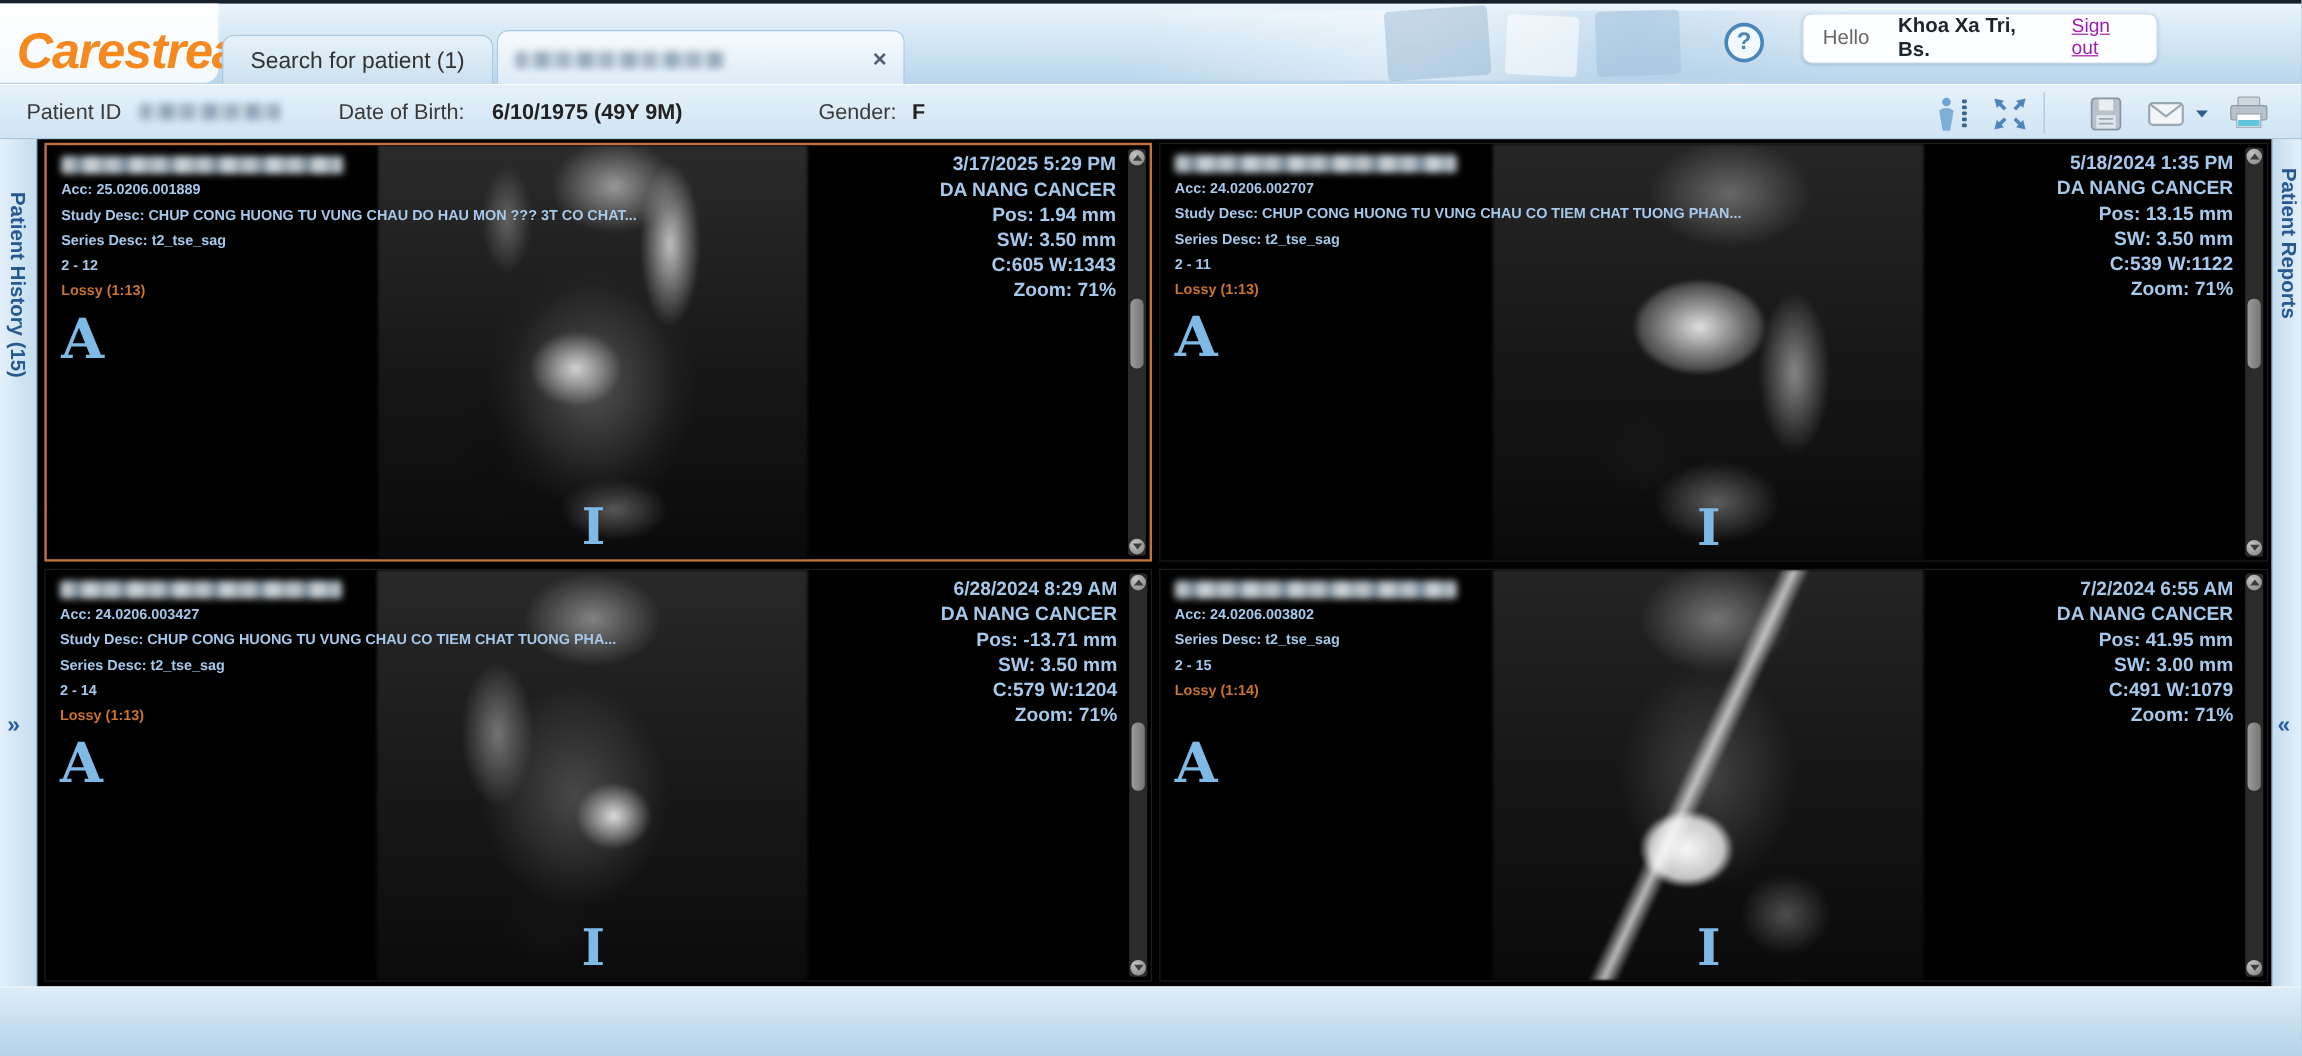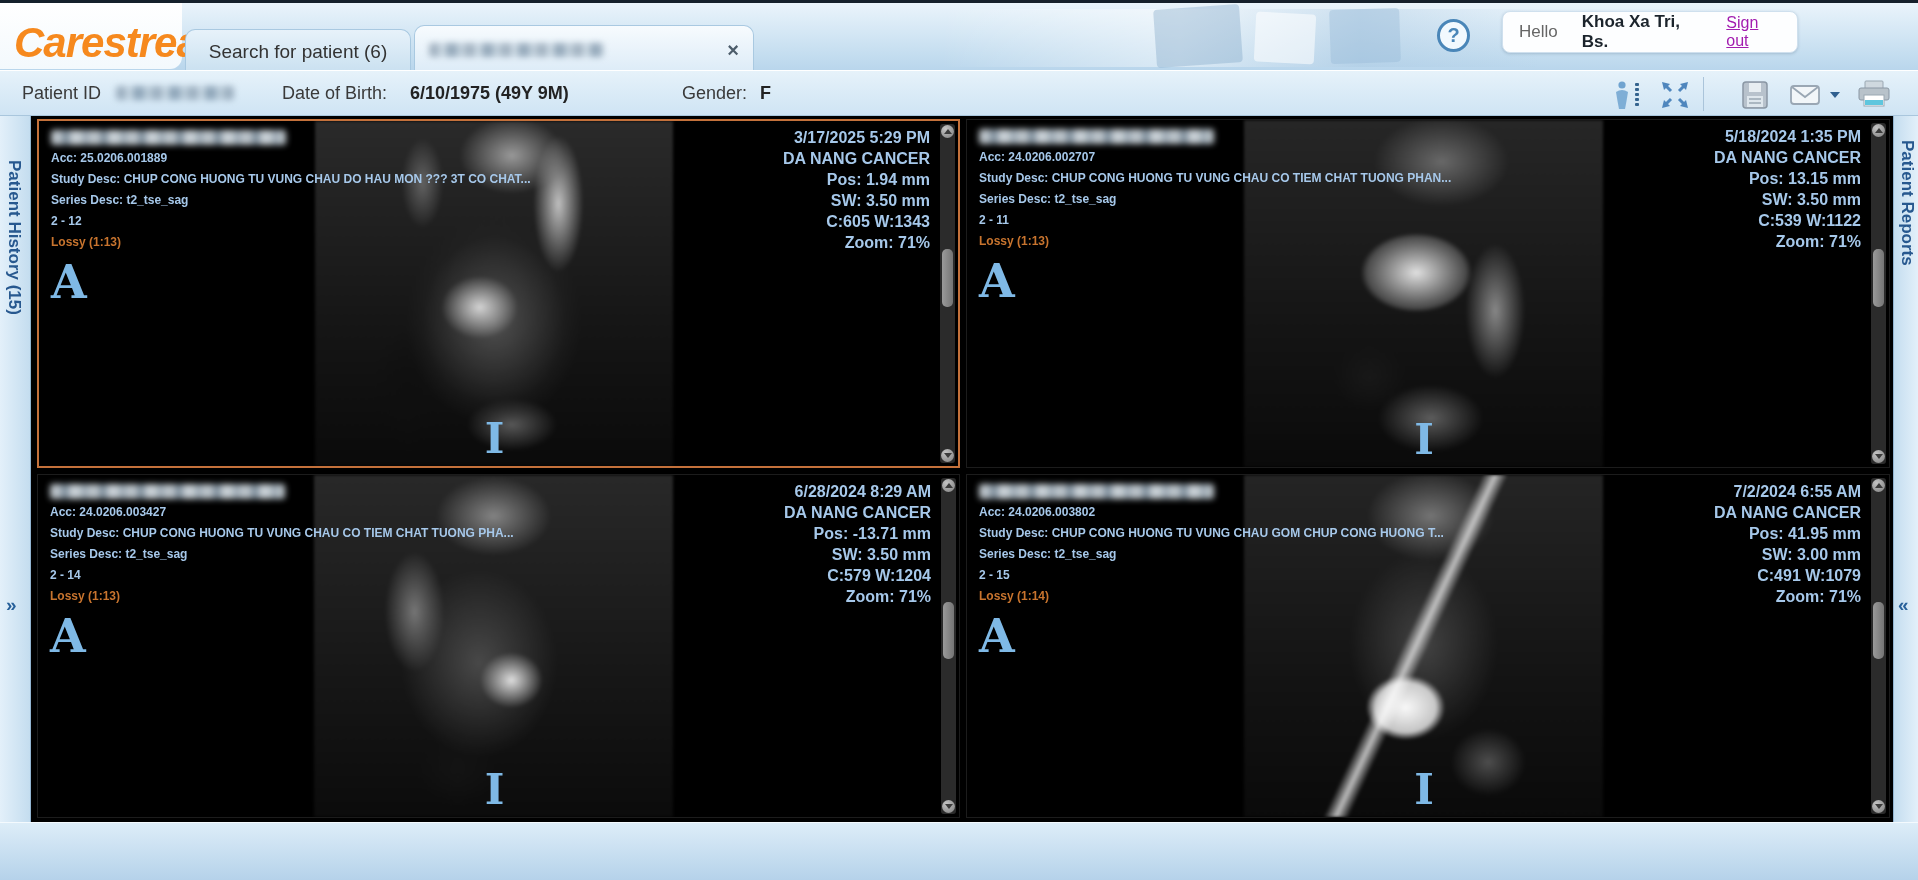--- a/index.html
+++ b/index.html
@@ -123,21 +123,21 @@
     <div class="deco" style="left:940px;top:6px;width:600px;height:58px;background:linear-gradient(90deg,rgba(255,255,255,0),rgba(255,255,255,.45) 40%,rgba(170,200,225,.4) 70%,rgba(255,255,255,0));"></div>
     <div class="deco" style="left:1155px;top:4px;width:86px;height:58px;background:rgba(120,160,195,.35);transform:rotate(-4deg);"></div>
     <div class="deco" style="left:1255px;top:10px;width:60px;height:50px;background:rgba(255,255,255,.55);transform:rotate(3deg);"></div>
     <div class="deco" style="left:1330px;top:6px;width:70px;height:54px;background:rgba(150,185,215,.4);transform:rotate(-2deg);"></div>
 
     <div class="logo-panel">
       <div class="logo">Carestream</div>
     </div>
 
     <div class="tab tab1">
-      <span>Search for patient (6)</span>
+      <span>Search for patient (1)</span>
     </div>
     <div class="tab tab2">
       <span class="blur onlight" style="width:175px;height:14px;"></span>
       <span class="tabx">×</span>
     </div>
 
     <div class="help">?</div>
 
     <div class="greet">
       <span class="hi">Hello</span>
@@ -308,21 +308,20 @@
           <span class="tri-dn"></span>
         </div>
     </div>
   </div>
 
   <div class="panel" style="left:966px;top:474px;width:924px;height:344px;">
     <div class="mri m4"></div>
     <div class="ovl">
       <div class="blur nameblur"></div>
       <div>Acc: 24.0206.003802</div>
-      <div>Study Desc: CHUP CONG HUONG TU VUNG CHAU GOM CHUP CONG HUONG T...</div>
       <div>Series Desc: t2_tse_sag</div>
       <div>2 - 15</div>
       <div class="lossy">Lossy (1:14)</div>
     </div>
     <div class="ovr">
       <div>7/2/2024 6:55 AM</div>
       <div>DA NANG CANCER</div>
       <div>Pos: 41.95 mm</div>
       <div>SW: 3.00 mm</div>
       <div>C:491 W:1079</div>

